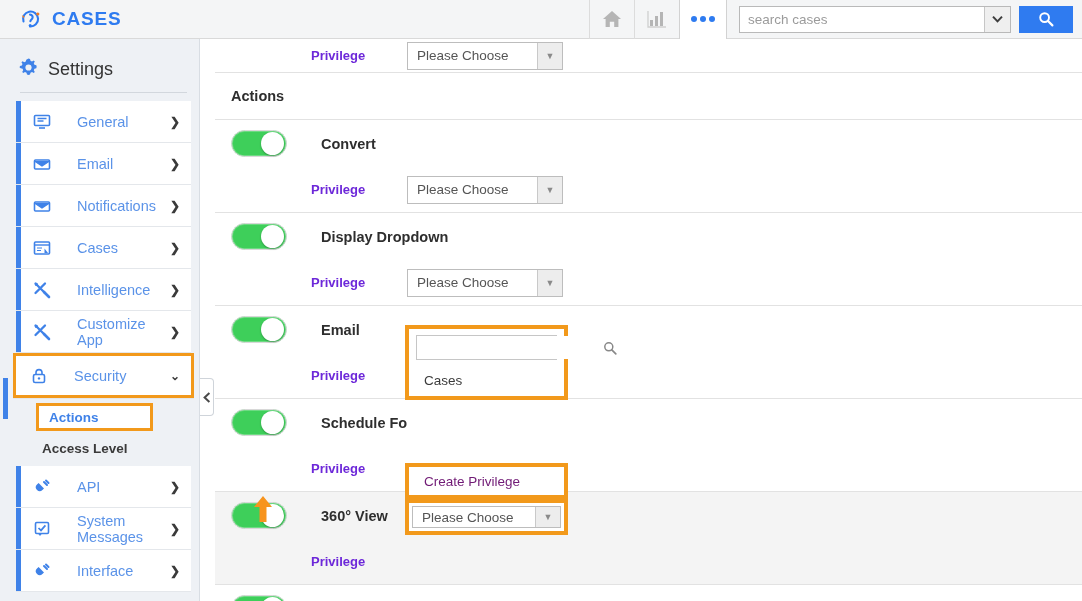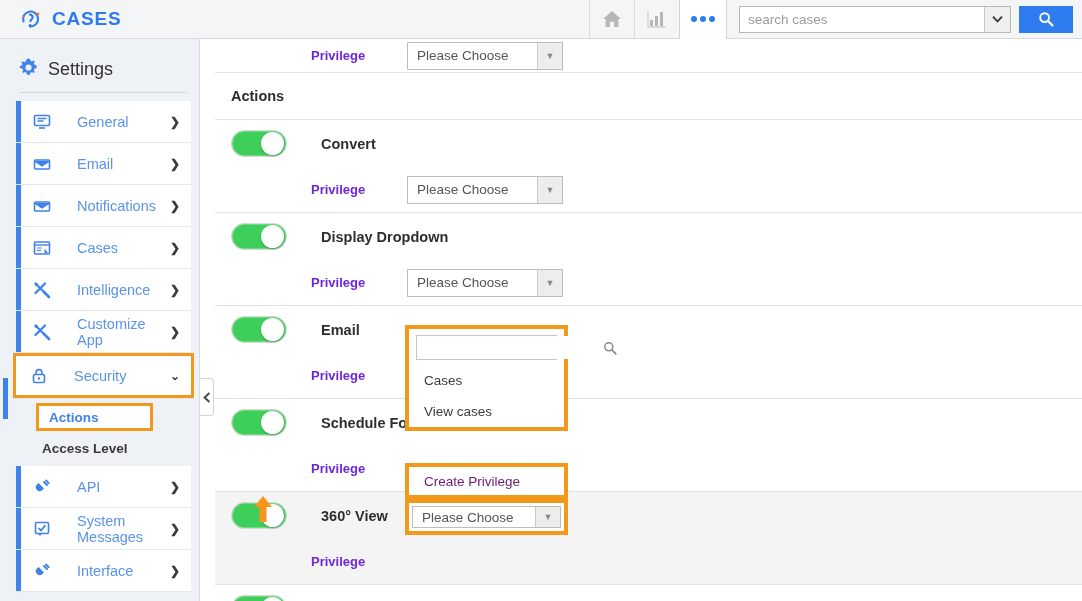--- a/index.html
+++ b/index.html
@@ -489,21 +489,20 @@
       <input type="text" value="" style="">
       <span class="mag">
         <svg width="14" height="14" viewBox="0 0 14 14">
           <circle cx="5.8" cy="5.8" r="4" fill="none" stroke="#888" stroke-width="1.5"></circle>
           <path d="M8.8 8.8 L12.8 12.8" stroke="#888" stroke-width="1.7" stroke-linecap="round"></path>
         </svg>
       </span>
     </div>
   </div>
   <div class="dd-option">Cases</div>
-  <div class="dd-option">View cases</div>
 </div>
 
 <div id="dd-create">Create Privilege</div>
 
 <div id="dd-selectbox">
   <div class="inner">
     <span class="select-text">Please Choose</span>
     <span class="select-caret">▼</span>
   </div>
 </div>

